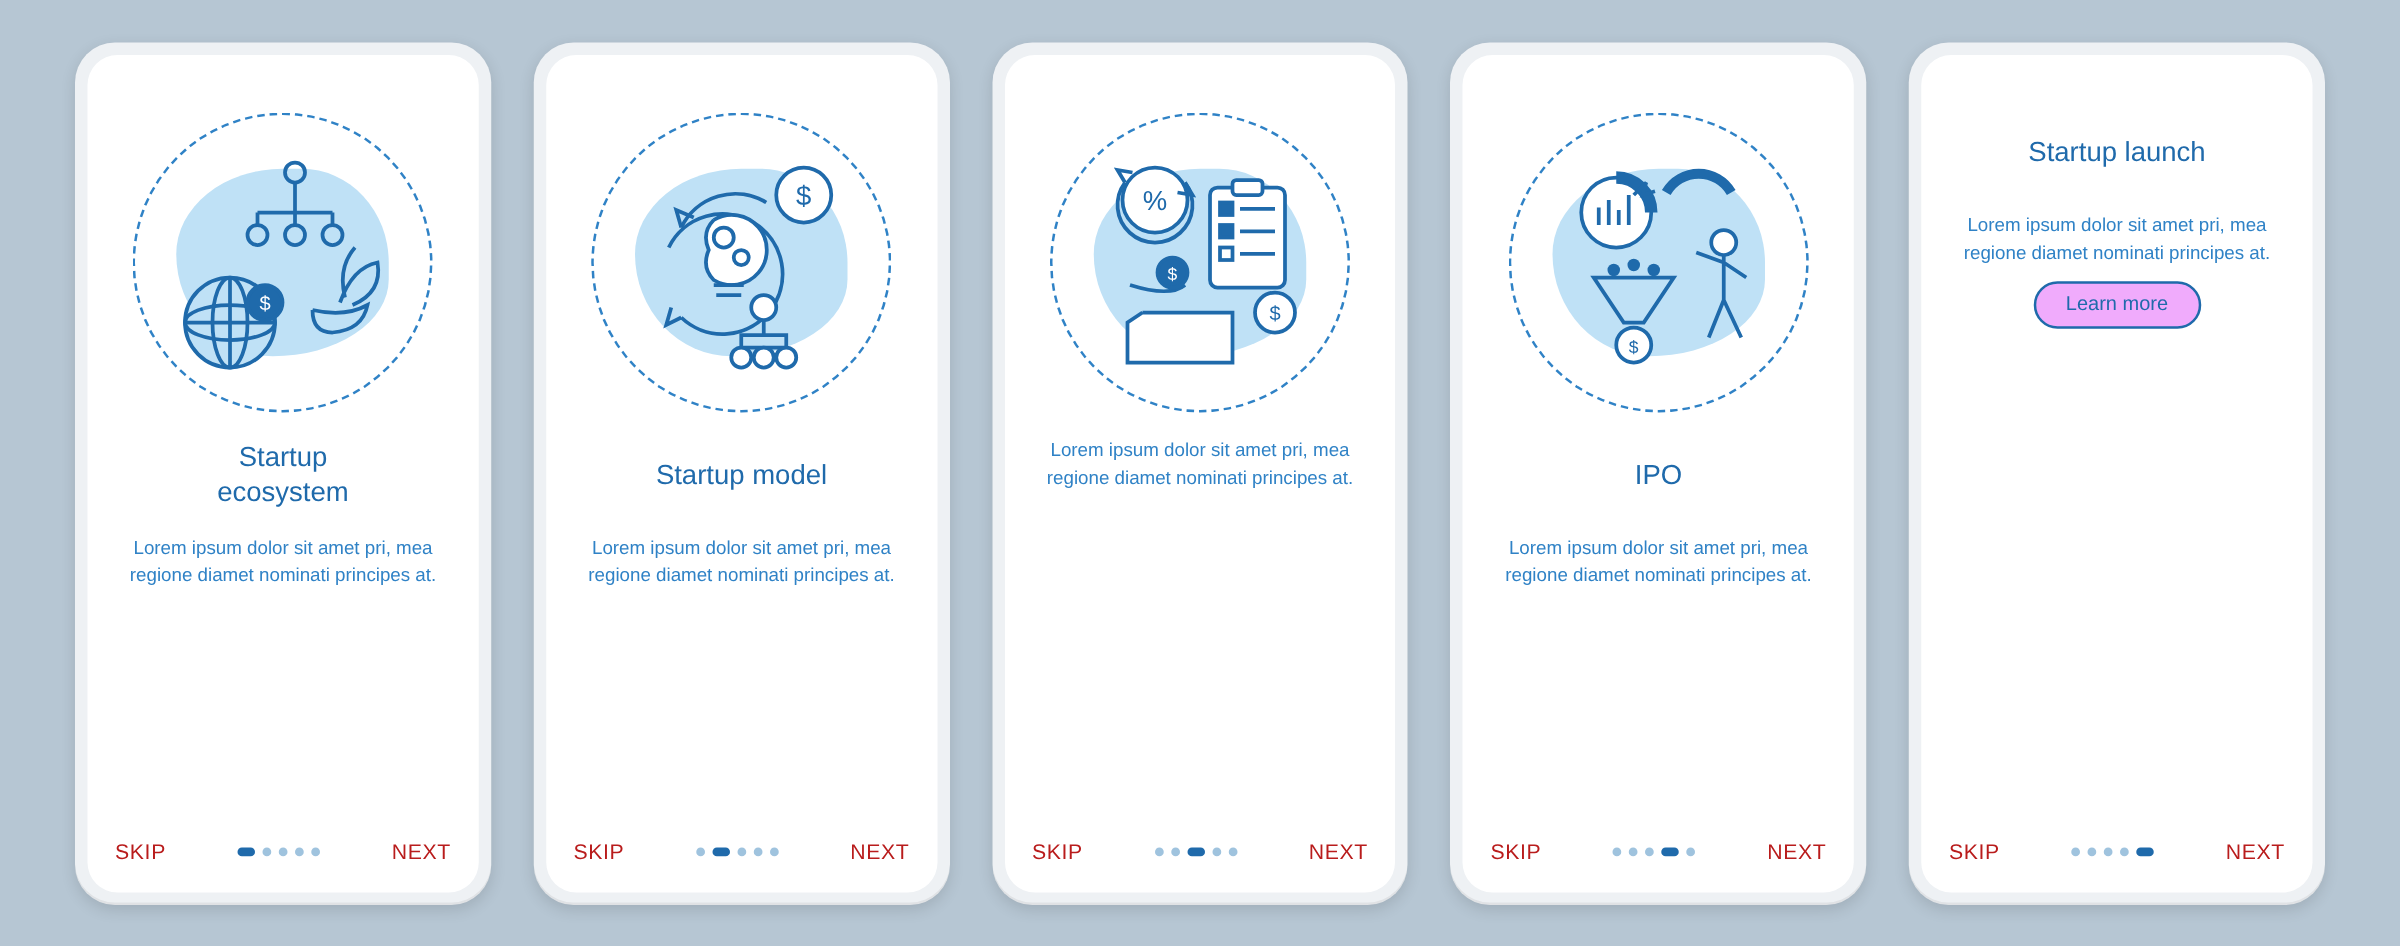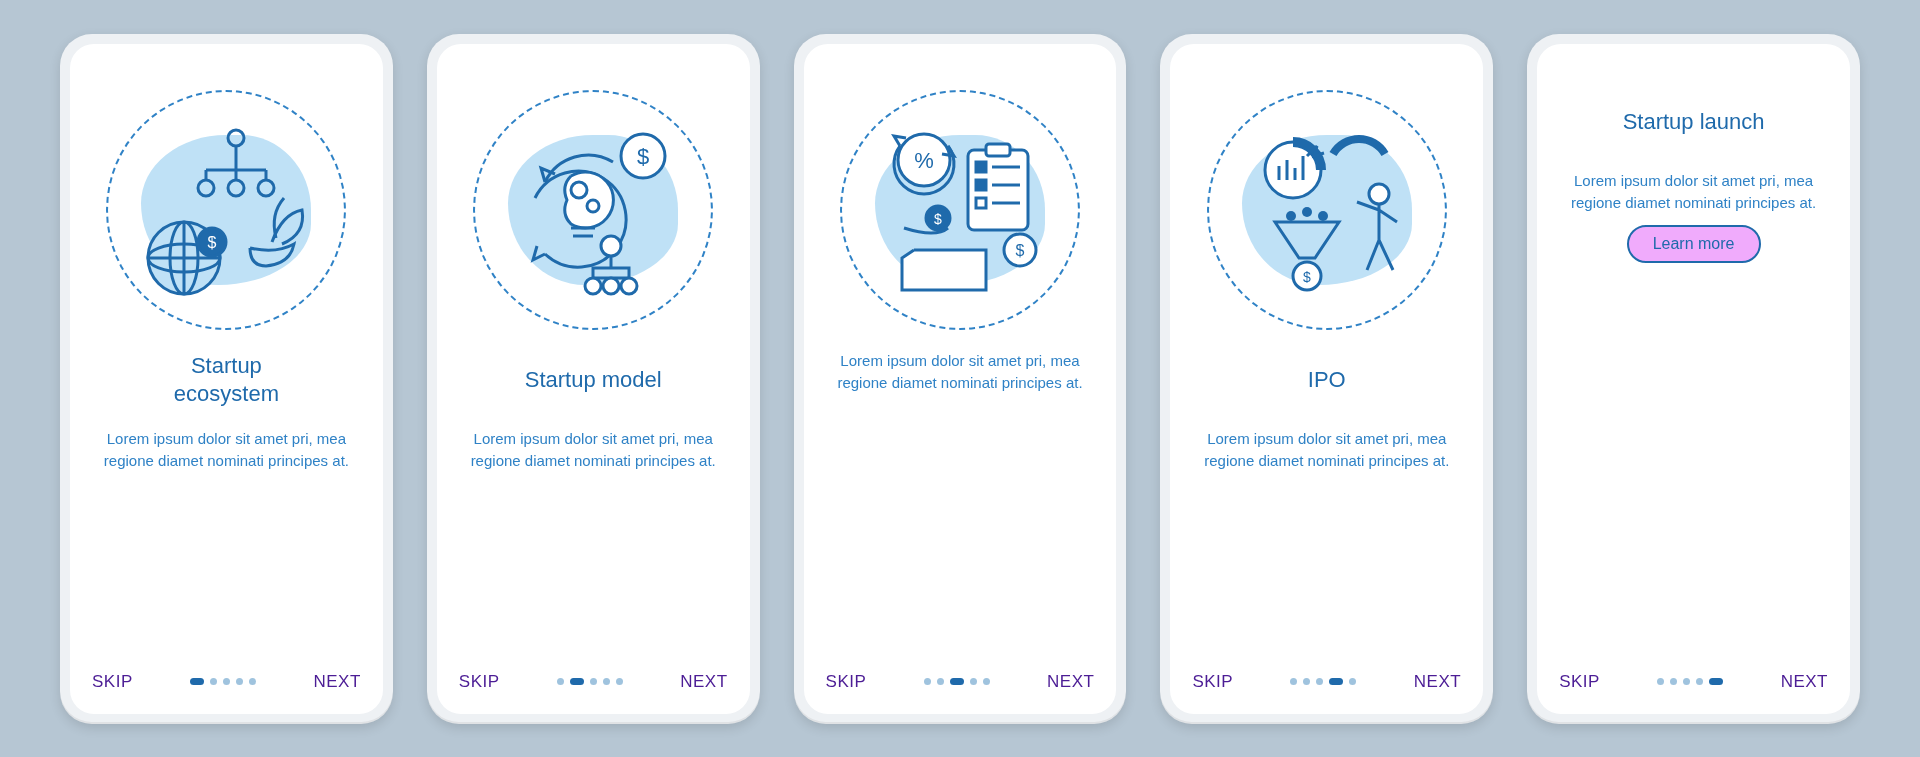--- a/index.html
+++ b/index.html
@@ -84,21 +84,21 @@
   }
   .navbar {
     width:100%;
     display:flex;
     align-items:center;
     justify-content:space-between;
     margin-top:16px;
     margin-bottom:4px;
   }
   .skip, .next {
-    color:#4c1d95;
+    color:#b91c1c;
     font-size:17px;
     letter-spacing:.5px;
     background:none;border:none;cursor:pointer;
     font-weight:500;
   }
   .next { font-weight:400; }
   .dots { display:flex; gap:6px; align-items:center; }
   .dot {
     width:7px;height:7px;border-radius:50%;
     background:#9fc3de;

